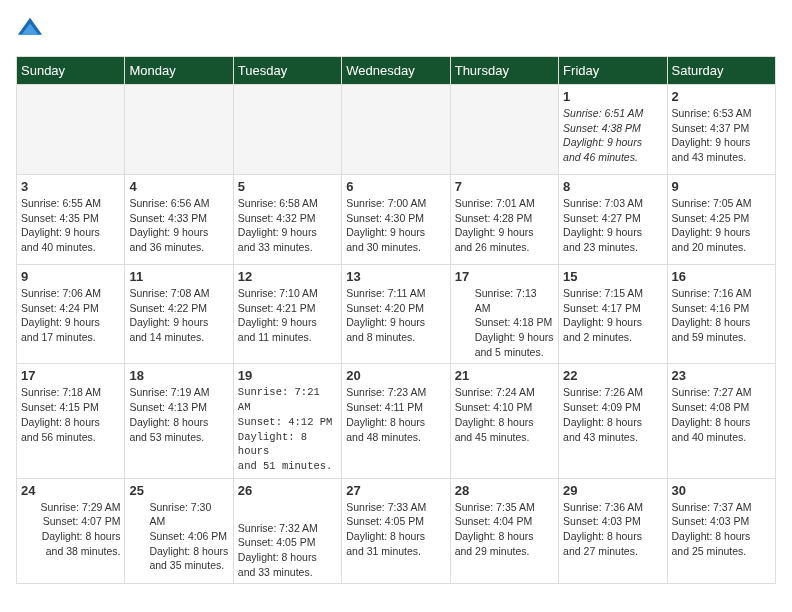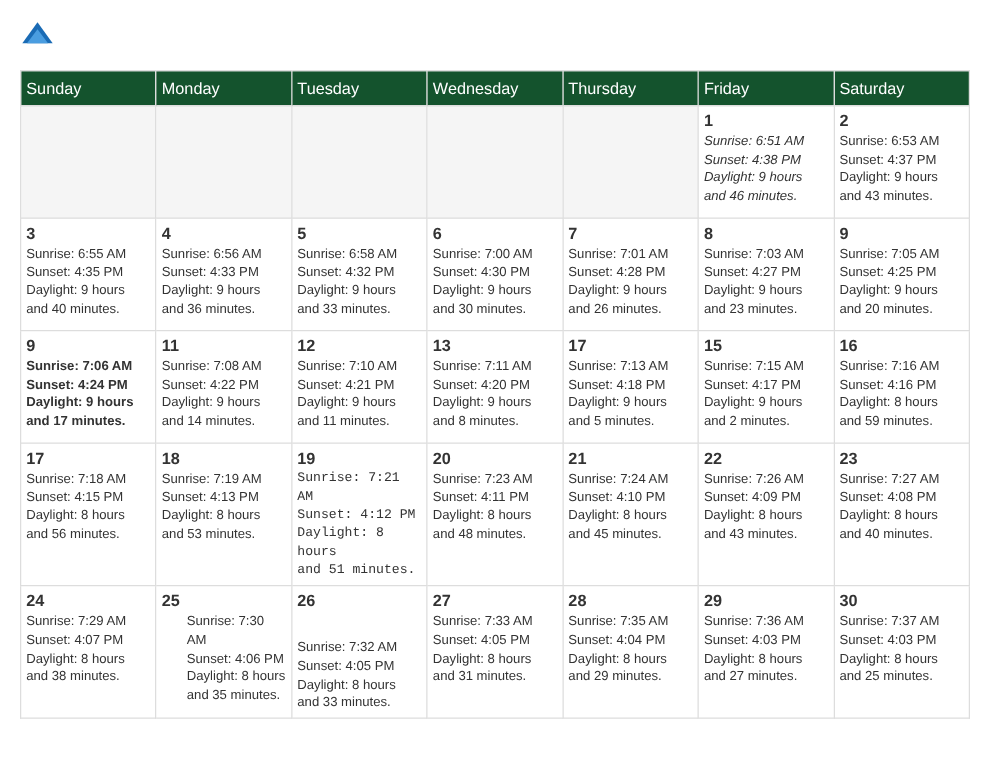--- a/index.html
+++ b/index.html
@@ -190,21 +190,21 @@
           <span class="day-number">9</span>
           <div class="day-info" style="white-space: pre-line;">Sunrise: 7:05 AM
 Sunset: 4:25 PM
 Daylight: 9 hours
 and 20 minutes.</div>
         </td>
       </tr>
       <tr>
         <td>
           <span class="day-number">9</span>
-          <div class="day-info" style="white-space: pre-line; font-weight: bold;">Sunrise: 7:06 AM
+          <div class="day-info" style="white-space: pre-line;">Sunrise: 7:06 AM
 Sunset: 4:24 PM
 Daylight: 9 hours
 and 17 minutes.</div>
         </td>
         <td>
           <span class="day-number">11</span>
           <div class="day-info" style="white-space: pre-line;">Sunrise: 7:08 AM
 Sunset: 4:22 PM
 Daylight: 9 hours
 and 14 minutes.</div>
@@ -218,21 +218,21 @@
         </td>
         <td>
           <span class="day-number">13</span>
           <div class="day-info" style="white-space: pre-line;">Sunrise: 7:11 AM
 Sunset: 4:20 PM
 Daylight: 9 hours
 and 8 minutes.</div>
         </td>
         <td>
           <span class="day-number">17</span>
-          <div class="day-info" style="white-space: pre-line;">Sunrise: 7:13 AM
+          <div class="day-info" style="white-space: pre-line; margin-left: 20px;">Sunrise: 7:13 AM
 Sunset: 4:18 PM
 Daylight: 9 hours
 and 5 minutes.</div>
         </td>
         <td>
           <span class="day-number">15</span>
           <div class="day-info" style="white-space: pre-line;">Sunrise: 7:15 AM
 Sunset: 4:17 PM
 Daylight: 9 hours
 and 2 minutes.</div>
@@ -292,21 +292,21 @@
           <span class="day-number">23</span>
           <div class="day-info" style="white-space: pre-line;">Sunrise: 7:27 AM
 Sunset: 4:08 PM
 Daylight: 8 hours
 and 40 minutes.</div>
         </td>
       </tr>
       <tr>
         <td>
           <span class="day-number">24</span>
-          <div class="day-info" style="white-space: pre-line;">Sunrise: 7:29 AM
+          <div class="day-info" style="white-space: pre-line; text-align: right;">Sunrise: 7:29 AM
 Sunset: 4:07 PM
 Daylight: 8 hours
 and 38 minutes.</div>
         </td>
         <td>
           <span class="day-number">25</span>
           <div class="day-info" style="white-space: pre-line; margin-left: 20px;">Sunrise: 7:30 AM
 Sunset: 4:06 PM
 Daylight: 8 hours
 and 35 minutes.</div>

